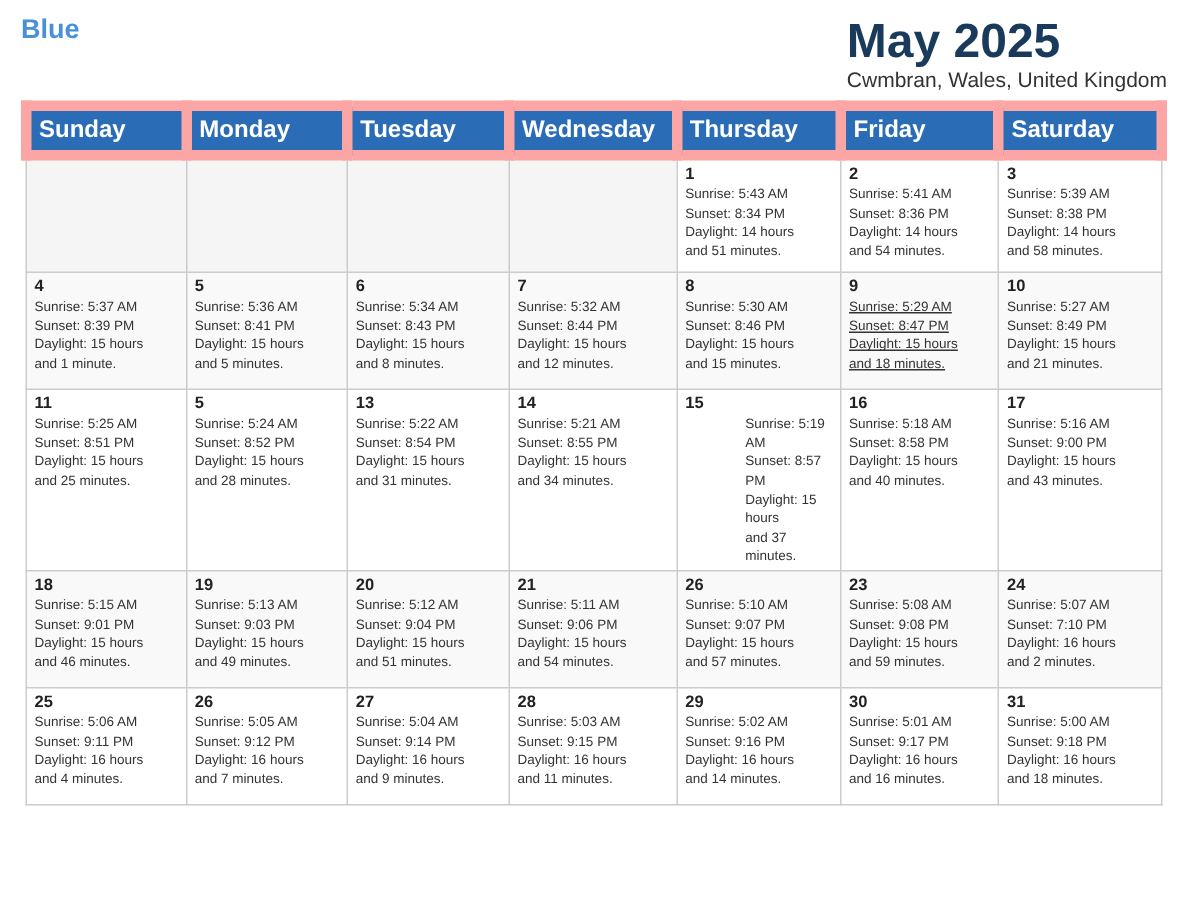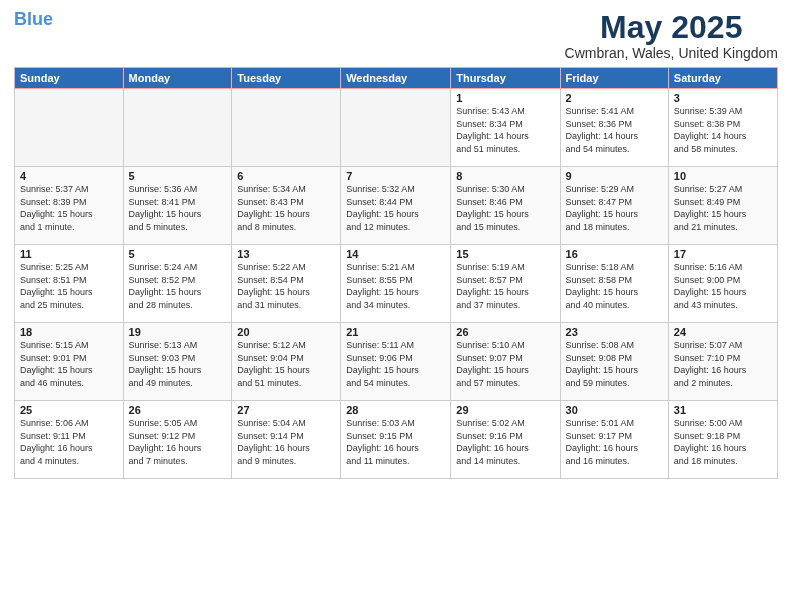--- a/index.html
+++ b/index.html
@@ -30,44 +30,44 @@
       font-weight: bold;
       color: #1a3a5c;
       line-height: 1;
     }
     .logo-icon {
       width: 22px;
       height: 22px;
       margin-left: 2px;
     }
     .title-block {
-      text-align: center;
+      text-align: left;
     }
     .main-title {
       font-size: 32px;
       font-weight: bold;
       color: #1a3a5c;
       line-height: 1.1;
     }
     .subtitle {
       font-size: 14px;
       color: #333;
     }
     .calendar {
       width: 100%;
       border-collapse: collapse;
       border: 1px solid #ccc;
     }
     .calendar th {
       background: #2a6cb5;
       color: #fff;
-      font-size: 11px;
+      font-size: 16px;
       font-weight: bold;
       padding: 4px 5px;
-      border: 1px solid #fca5a5;
+      border: 7px solid #fca5a5;
       text-align: left;
     }
     .calendar td {
       width: 113px;
       vertical-align: top;
       border: 1px solid #ccc;
       padding: 3px 5px;
       font-size: 9.5px;
       color: #222;
       background: #fff;
@@ -181,21 +181,21 @@
           </td>
           <td>
             <span class="day-num">8</span>
             <div class="day-info" style="white-space: pre-line;">Sunrise: 5:30 AM
 Sunset: 8:46 PM
 Daylight: 15 hours
 and 15 minutes.</div>
           </td>
           <td>
             <span class="day-num">9</span>
-            <div class="day-info" style="white-space: pre-line;">Sunrise: 5:29 AM
+            <div class="day-info" style="white-space: pre-line; text-decoration: underline;">Sunrise: 5:29 AM
 Sunset: 8:47 PM
 Daylight: 15 hours
 and 18 minutes.</div>
           </td>
           <td>
             <span class="day-num">10</span>
             <div class="day-info" style="white-space: pre-line;">Sunrise: 5:27 AM
 Sunset: 8:49 PM
 Daylight: 15 hours
 and 21 minutes.</div>
@@ -225,21 +225,21 @@
           </td>
           <td>
             <span class="day-num">14</span>
             <div class="day-info" style="white-space: pre-line;">Sunrise: 5:21 AM
 Sunset: 8:55 PM
 Daylight: 15 hours
 and 34 minutes.</div>
           </td>
           <td>
             <span class="day-num">15</span>
-            <div class="day-info" style="white-space: pre-line;">Sunrise: 5:19 AM
+            <div class="day-info" style="white-space: pre-line; margin-left: 40px;">Sunrise: 5:19 AM
 Sunset: 8:57 PM
 Daylight: 15 hours
 and 37 minutes.</div>
           </td>
           <td>
             <span class="day-num">16</span>
             <div class="day-info" style="white-space: pre-line;">Sunrise: 5:18 AM
 Sunset: 8:58 PM
 Daylight: 15 hours
 and 40 minutes.</div>

